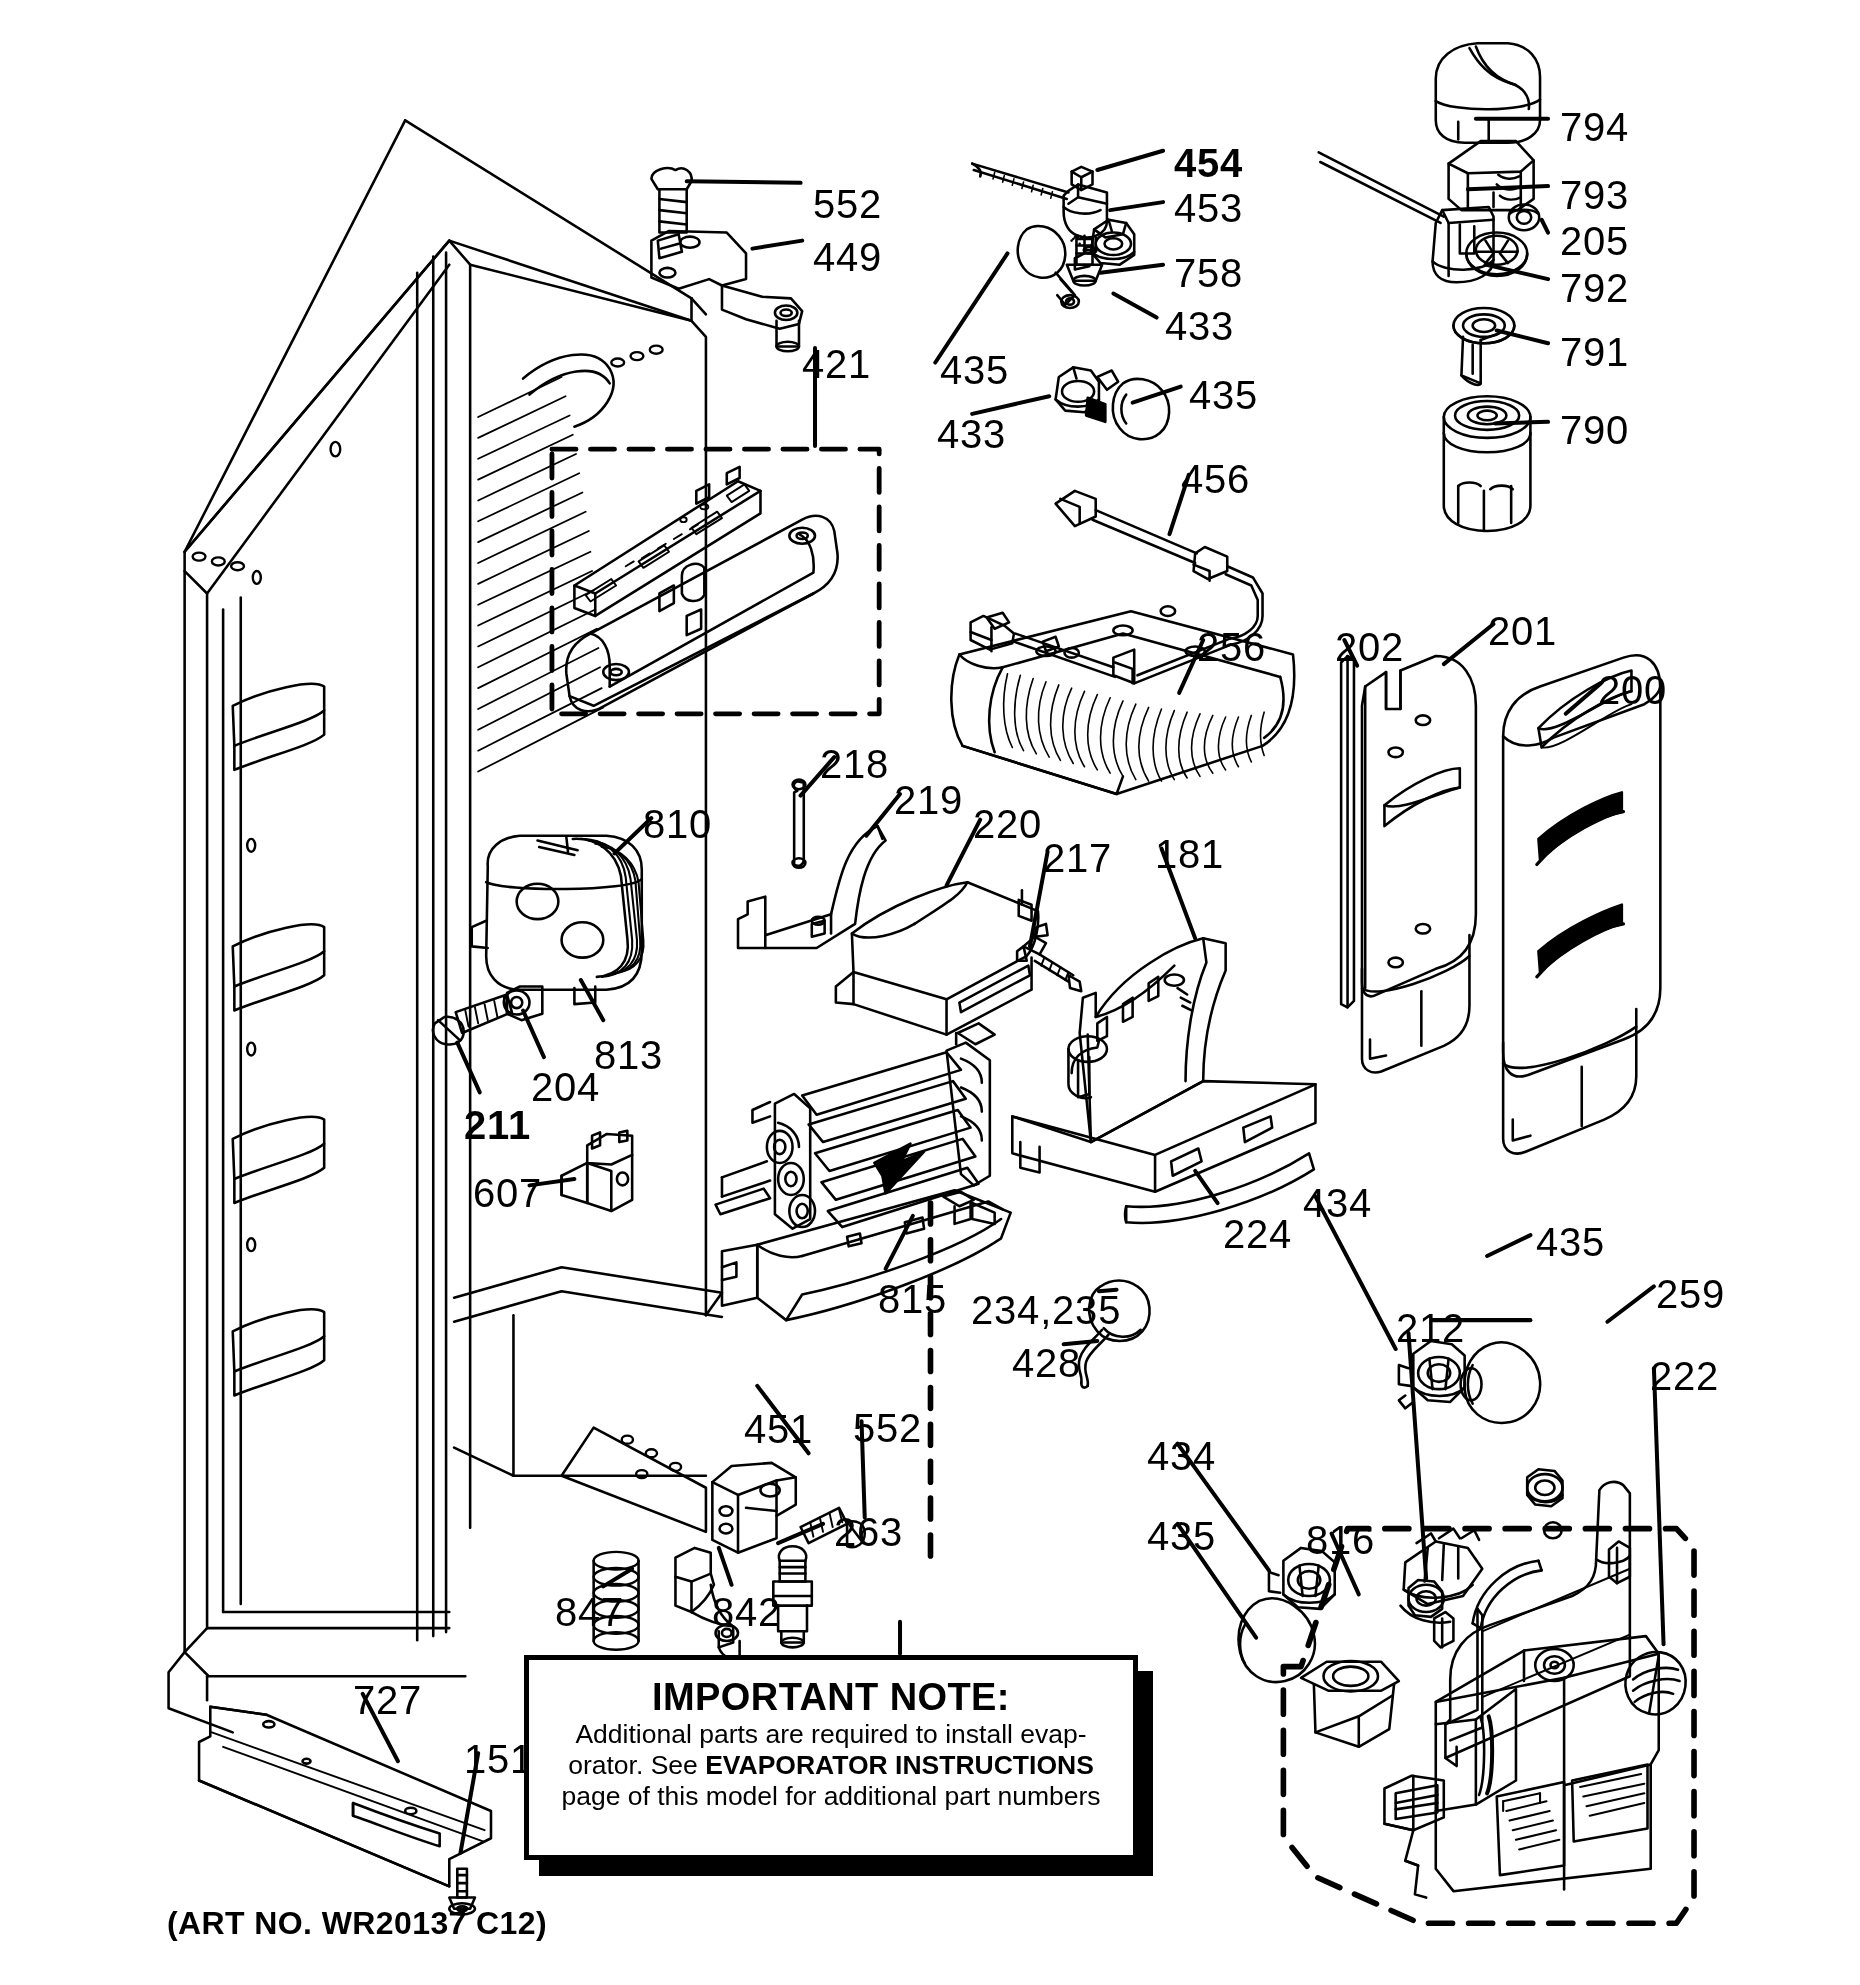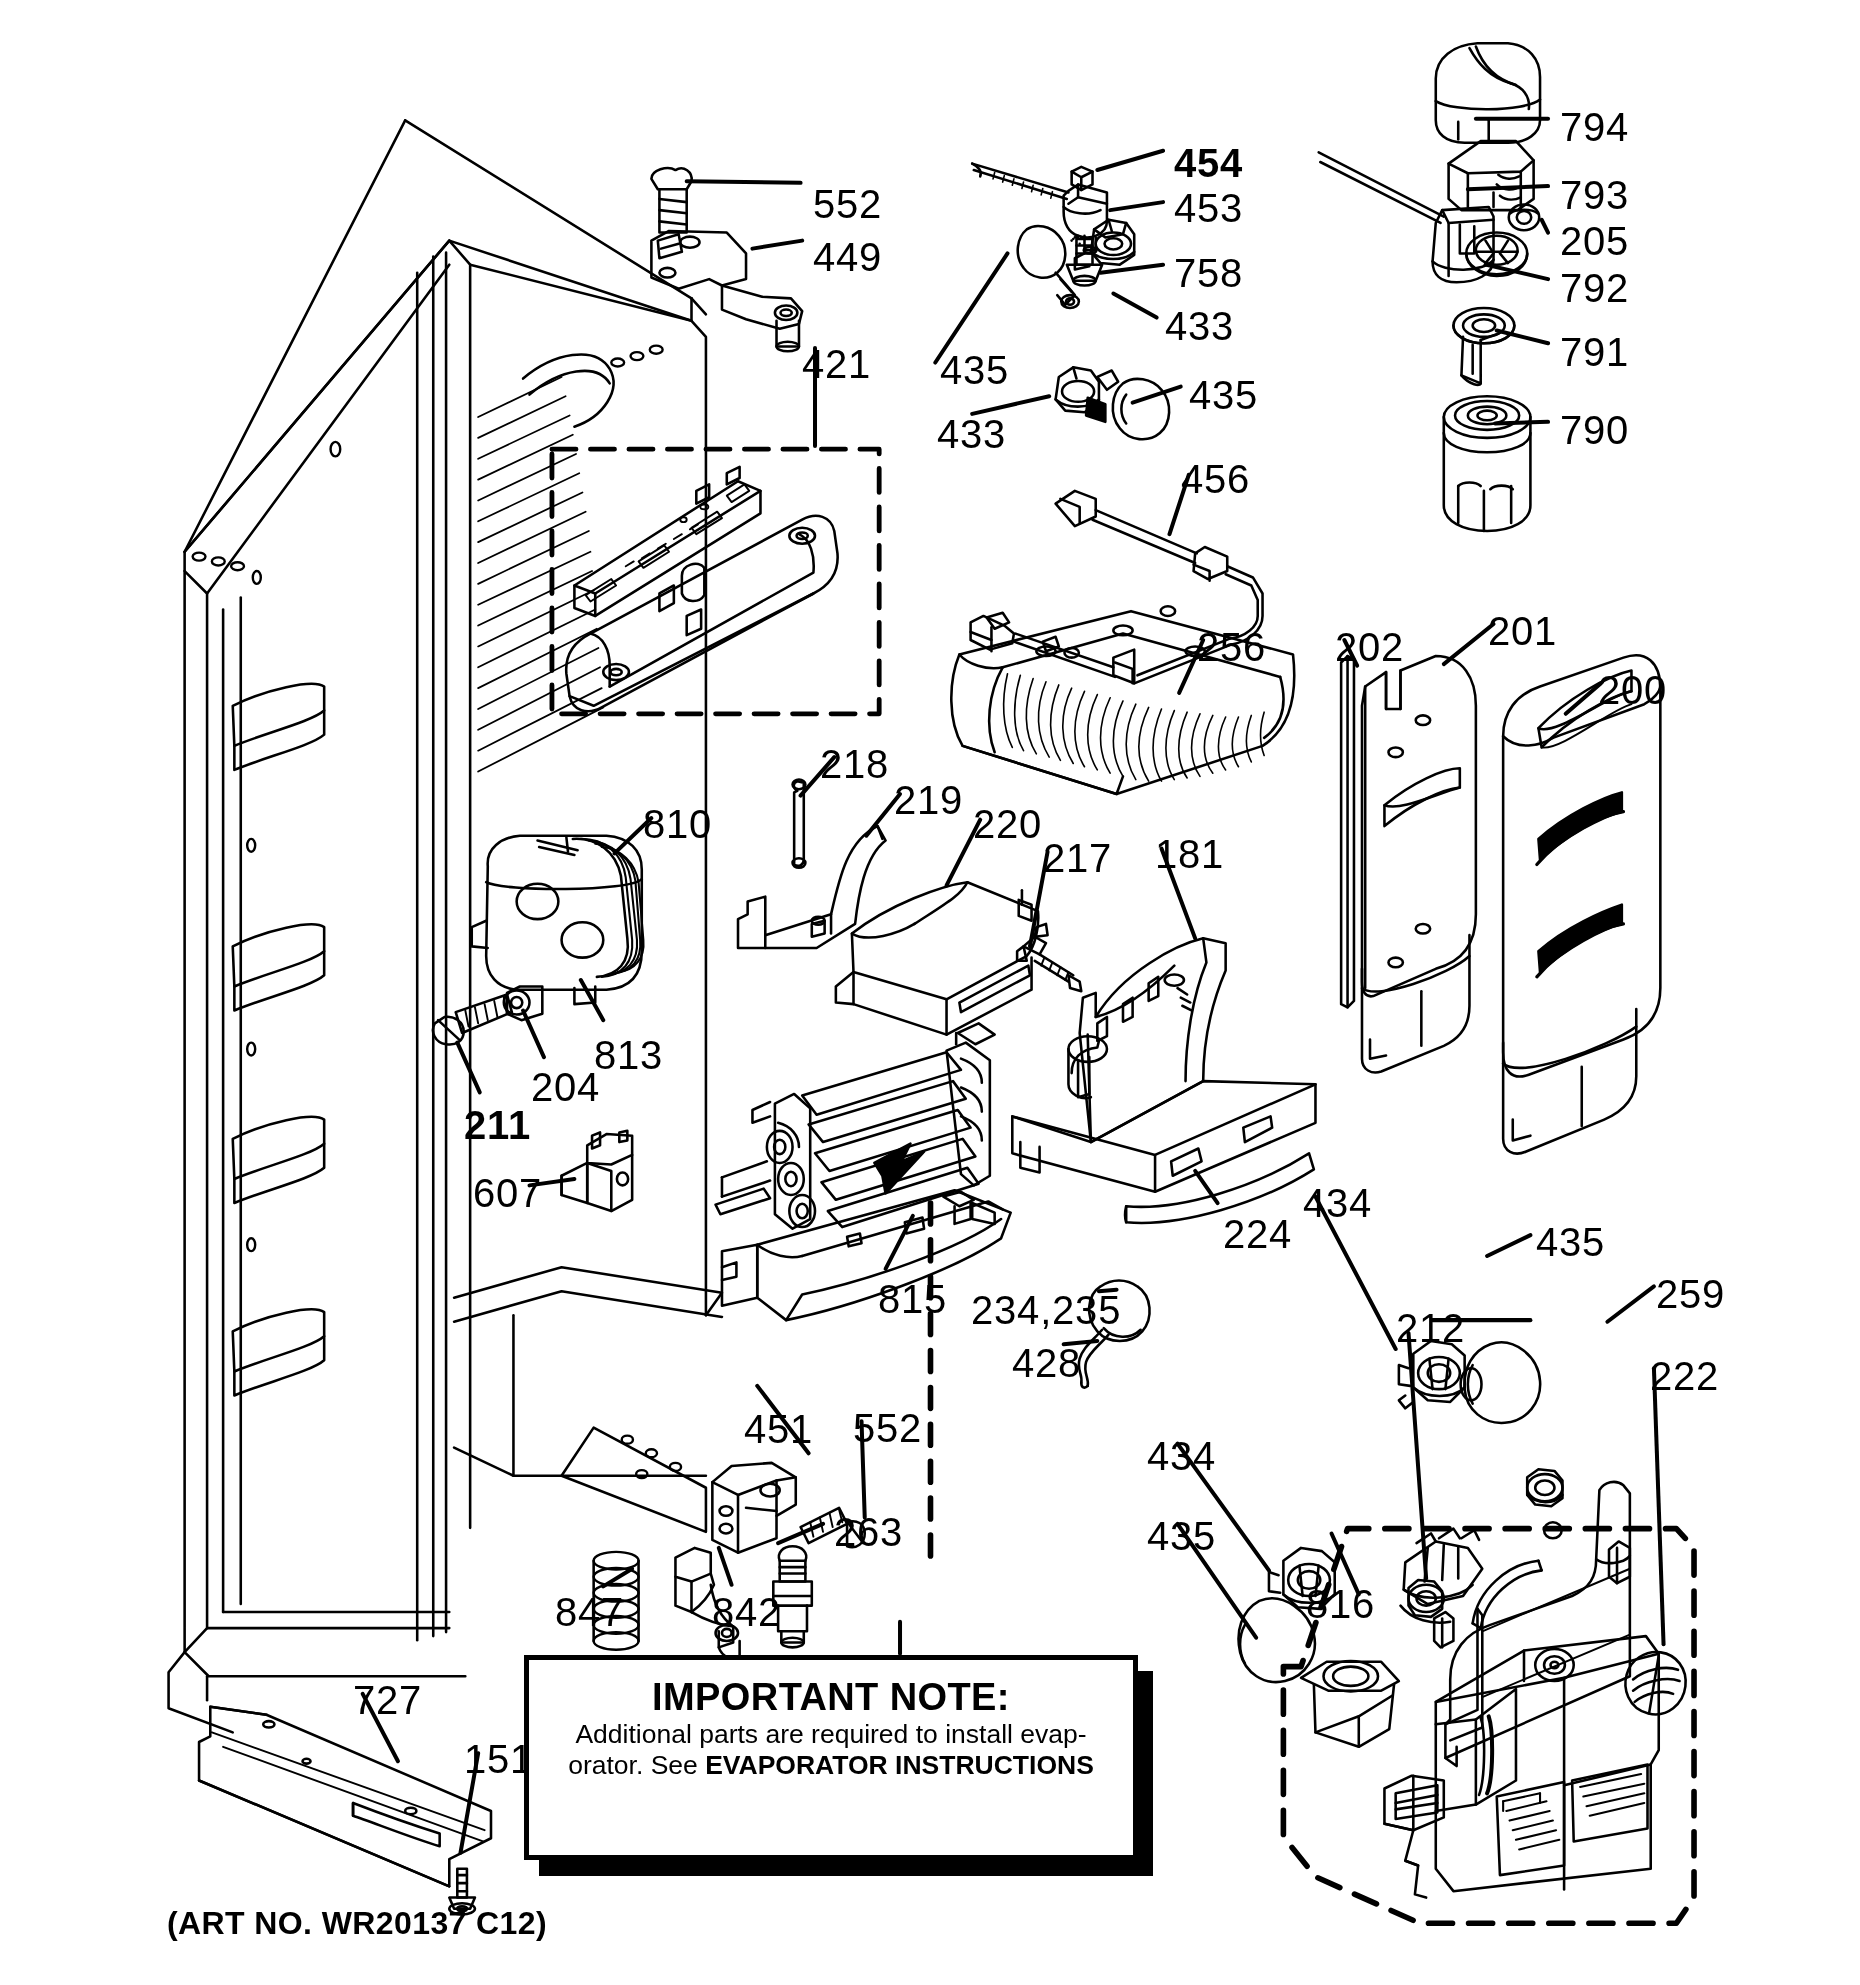--- a/index.html
+++ b/index.html
@@ -964,31 +964,32 @@
       <div class="callout" style="left: 1656px; top: 1274px;">259</div>
       <div class="callout" style="left: 878px; top: 1279px;">815</div>
       <div class="callout" style="left: 971px; top: 1290px;">234,235</div>
       <div class="callout" style="left: 1396px; top: 1308px;">212</div>
       <div class="callout" style="left: 1650px; top: 1356px;">222</div>
       <div class="callout" style="left: 1012px; top: 1343px;">428</div>
       <div class="callout" style="left: 744px; top: 1373px; margin-top: 36px;">451</div>
       <div class="callout" style="left: 853px; top: 1408px;">552</div>
       <div class="callout" style="left: 1147px; top: 1436px;">434</div>
       <div class="callout" style="left: 1147px; top: 1516px;">435</div>
-      <div class="callout" style="left: 1306px; top: 1584px;">816</div>
+      <div class="callout" style="left: 1306px; top: 1520px;">816</div>
       <div class="callout" style="left: 834px; top: 1512px;">263</div>
       <div class="callout" style="left: 555px; top: 1592px;">847</div>
       <div class="callout" style="left: 712px; top: 1592px;">842</div>
       <div class="callout" style="left: 353px; top: 1680px;">727</div>
       <div class="callout" style="left: 464px; top: 1739px;">151</div>
     </div>
 
   <div id="note-shadow"></div>
   <div id="note-box">
     <div id="note-title">IMPORTANT NOTE:</div>
     <div class="note-line">Additional parts are required to install evap-</div>
     <div class="note-line"><span>orator.  See </span><b>EVAPORATOR INSTRUCTIONS</b></div>
+    <div class="note-line">page of this model for additional part numbers</div>
   </div>
 
   <div id="art-no">(ART NO. WR20137 C12)</div>
 
 </div>
 
 
 </body></html>

